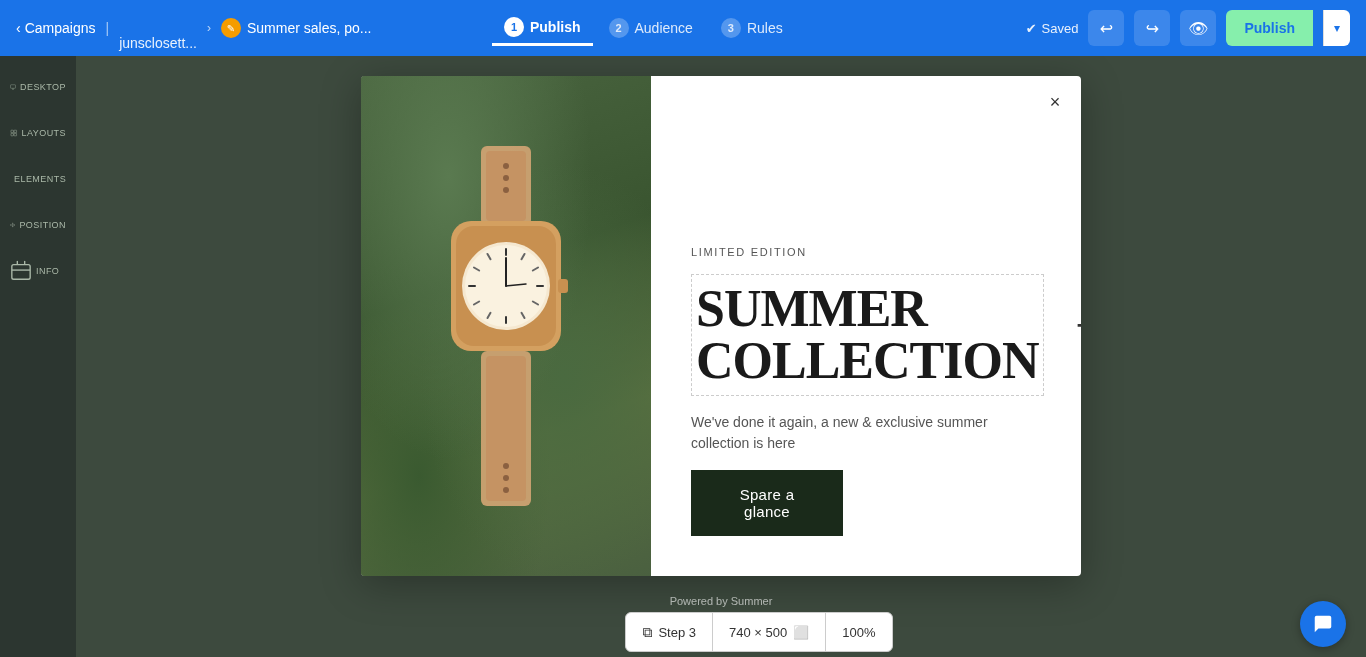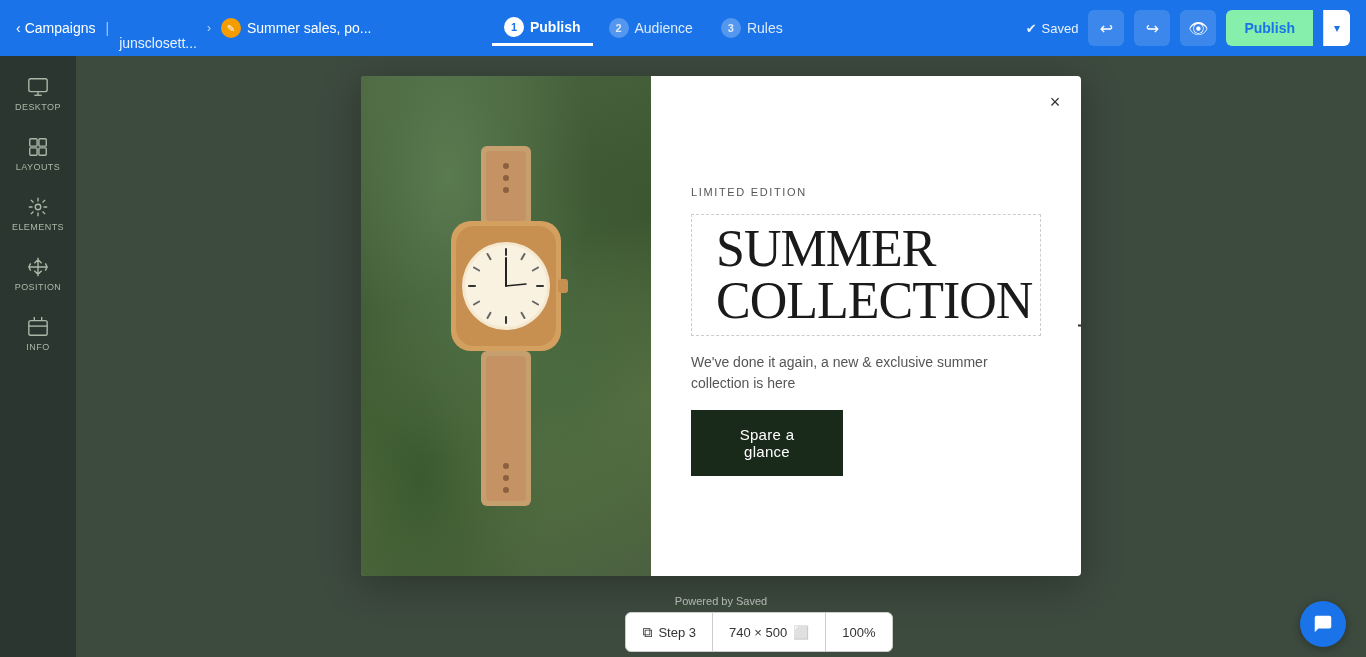--- a/index.html
+++ b/index.html
@@ -73,21 +73,21 @@
     }
 
     
     .sidebar {
       position: absolute; left: 0; top: 56px; bottom: 0; width: 76px;
       background: #2c3630;
       display: flex; flex-direction: column; align-items: center;
       padding-top: 10px; gap: 4px; z-index: 50;
     }
     .sidebar-item {
-      display: flex; flex-direction: column; align-items: center; gap: 4px;
+      display: flex; flex-direction: row; align-items: center; gap: 4px;
       padding: 10px 8px; width: 72px; cursor: pointer; border-radius: 6px;
       color: #aab8a8;
     }
     .sidebar-item svg { width: 22px; height: 22px; fill: none; stroke: #aab8a8; stroke-width: 1.5; }
     .sidebar-item span { font-size: 9px; letter-spacing: 0.05em; text-transform: uppercase; color: #aab8a8; text-align: center; }
 
     
     .main {
       position: absolute; left: 76px; top: 56px; right: 0; bottom: 0;
       background: #3d4a3e;
@@ -117,33 +117,32 @@
       background: #4a5e4a;
       position: relative; overflow: hidden;
     }
     .watch-image {
       width: 100%; height: 100%;
       background: linear-gradient(135deg, #4a6040 0%, #3a5030 30%, #5a7050 60%, #4a6040 100%);
       position: relative; display: flex; align-items: center; justify-content: center;
     }
     .popup-right {
       flex: 1; padding: 50px 40px 40px 40px;
-      display: flex; flex-direction: column; justify-content: center; gap: 16px;
+      display: flex; flex-direction: column; justify-content: flex-end; gap: 16px;
     }
     .popup-eyebrow {
       font-size: 11px; letter-spacing: 0.15em; color: #555; text-transform: uppercase; font-weight: 500;
     }
     .popup-title-box {
       border: 1.5px dashed #ccc; padding: 8px 4px;
     }
     .popup-title {
-      font-size: 52px; font-weight: 400; color: #1a1a1a; line-height: 1;
+      font-size: 52px; font-weight: 700; color: #1a1a1a; line-height: 1;
       font-family: Georgia, serif; text-transform: uppercase;
       letter-spacing: -1px;
-      margin-left: 20px;
     }
     .popup-description {
       font-size: 14px; color: #555; line-height: 1.5; max-width: 310px;
     }
     .popup-btn {
       background: #1a2a1a; color: white; border: none;
       padding: 16px 32px; font-size: 15px; cursor: pointer;
       letter-spacing: 0.02em; font-weight: 500;
       width: 152px; text-align: center;
     }
@@ -344,21 +343,21 @@
         </div>
       </div>
 
       <div class="popup-description">We've done it again, a new &amp; exclusive summer collection is here</div>
 
       <button class="popup-btn">Spare a glance</button>
     </div>
 
   </div>
 
-  <div class="powered-by">Powered by Saved</div>
+  <div class="powered-by">Powered by Summer</div>
 
   <div class="bottom-bar">
     <div class="step-bar">
       <div class="step-bar-item">
         <span class="step-bar-icon">⧉</span>
         <span>Step 3</span>
       </div>
       <div class="step-bar-item">
         <span>740 × 500</span>
         <span>⬜</span>

